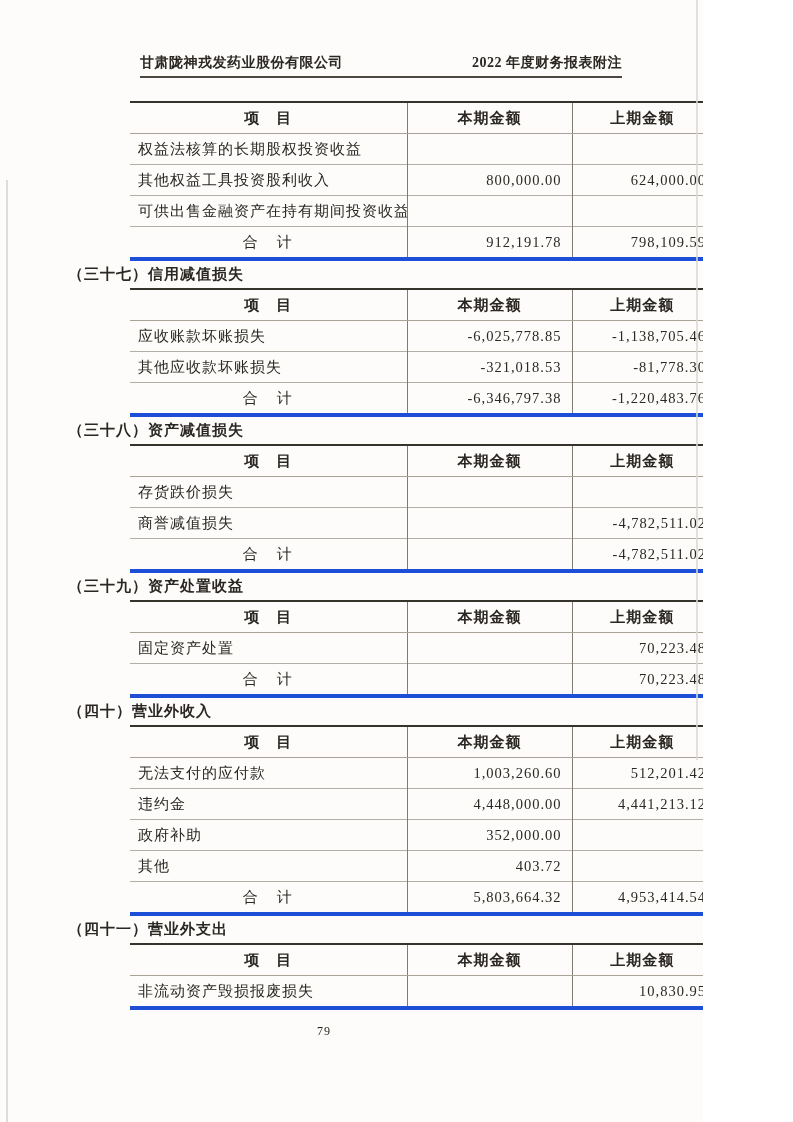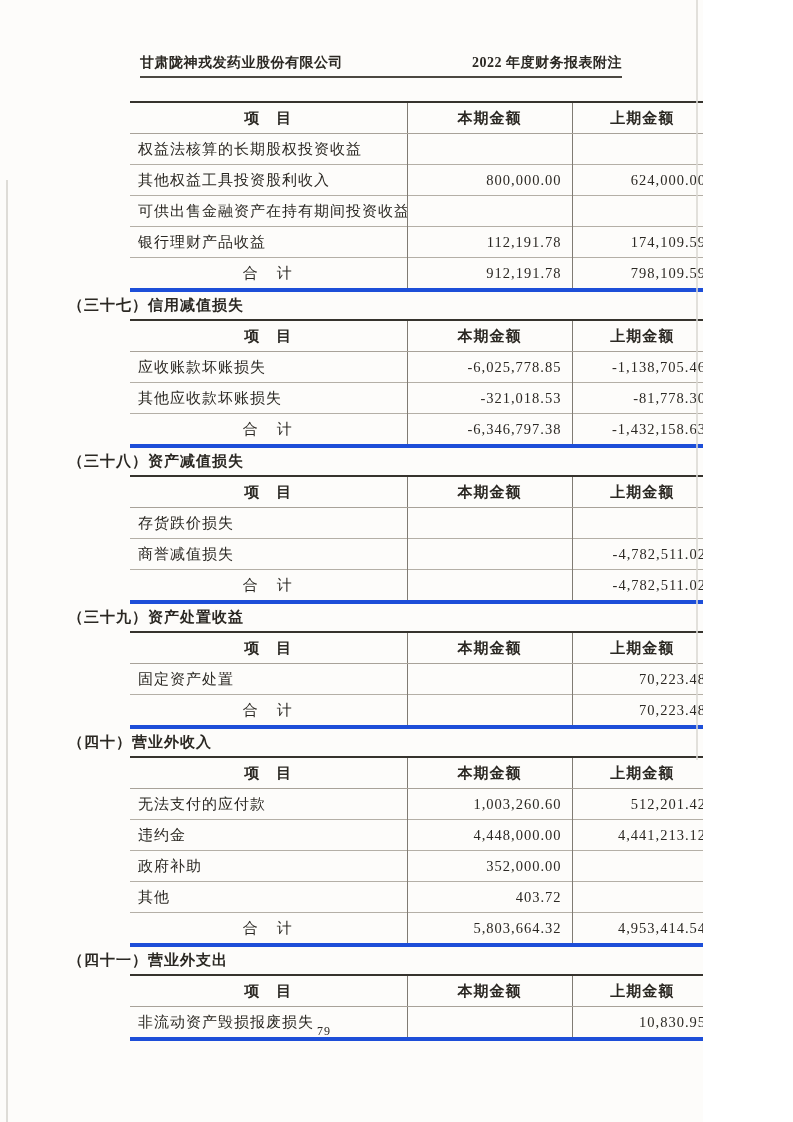--- a/index.html
+++ b/index.html
@@ -155,25 +155,20 @@
             <tr class="data-row">
               <td class="c1">其他权益工具投资股利收入</td>
               <td class="c2 num">800,000.00</td>
               <td class="c3 num">624,000.00</td>
             </tr>
             <tr class="data-row">
               <td class="c1">可供出售金融资产在持有期间投资收益</td>
               <td class="c2 num"></td>
               <td class="c3 num"></td>
             </tr>
-            <tr class="data-row">
-              <td class="c1">银行理财产品收益</td>
-              <td class="c2 num">112,191.78</td>
-              <td class="c3 num">174,109.59</td>
-            </tr>
             <tr class="total-row">
               <td class="c1">合　计</td>
               <td class="c2 num">912,191.78</td>
               <td class="c3 num">798,109.59</td>
             </tr>
           </tbody>
     </table>
   </section>
 
   <section class="note-section">
@@ -198,21 +193,21 @@
               <td class="c3 num">-1,138,705.46</td>
             </tr>
             <tr class="data-row">
               <td class="c1">其他应收款坏账损失</td>
               <td class="c2 num">-321,018.53</td>
               <td class="c3 num">-81,778.30</td>
             </tr>
             <tr class="total-row">
               <td class="c1">合　计</td>
               <td class="c2 num">-6,346,797.38</td>
-              <td class="c3 num">-1,432,158.63</td>
+              <td class="c3 num">-1,220,483.76</td>
             </tr>
           </tbody>
     </table>
   </section>
 
   <section class="note-section">
     <h3 class="section-heading">（三十八）资产减值损失</h3>
     <table class="fin-table">
       <colgroup>
         <col class="col-item">

